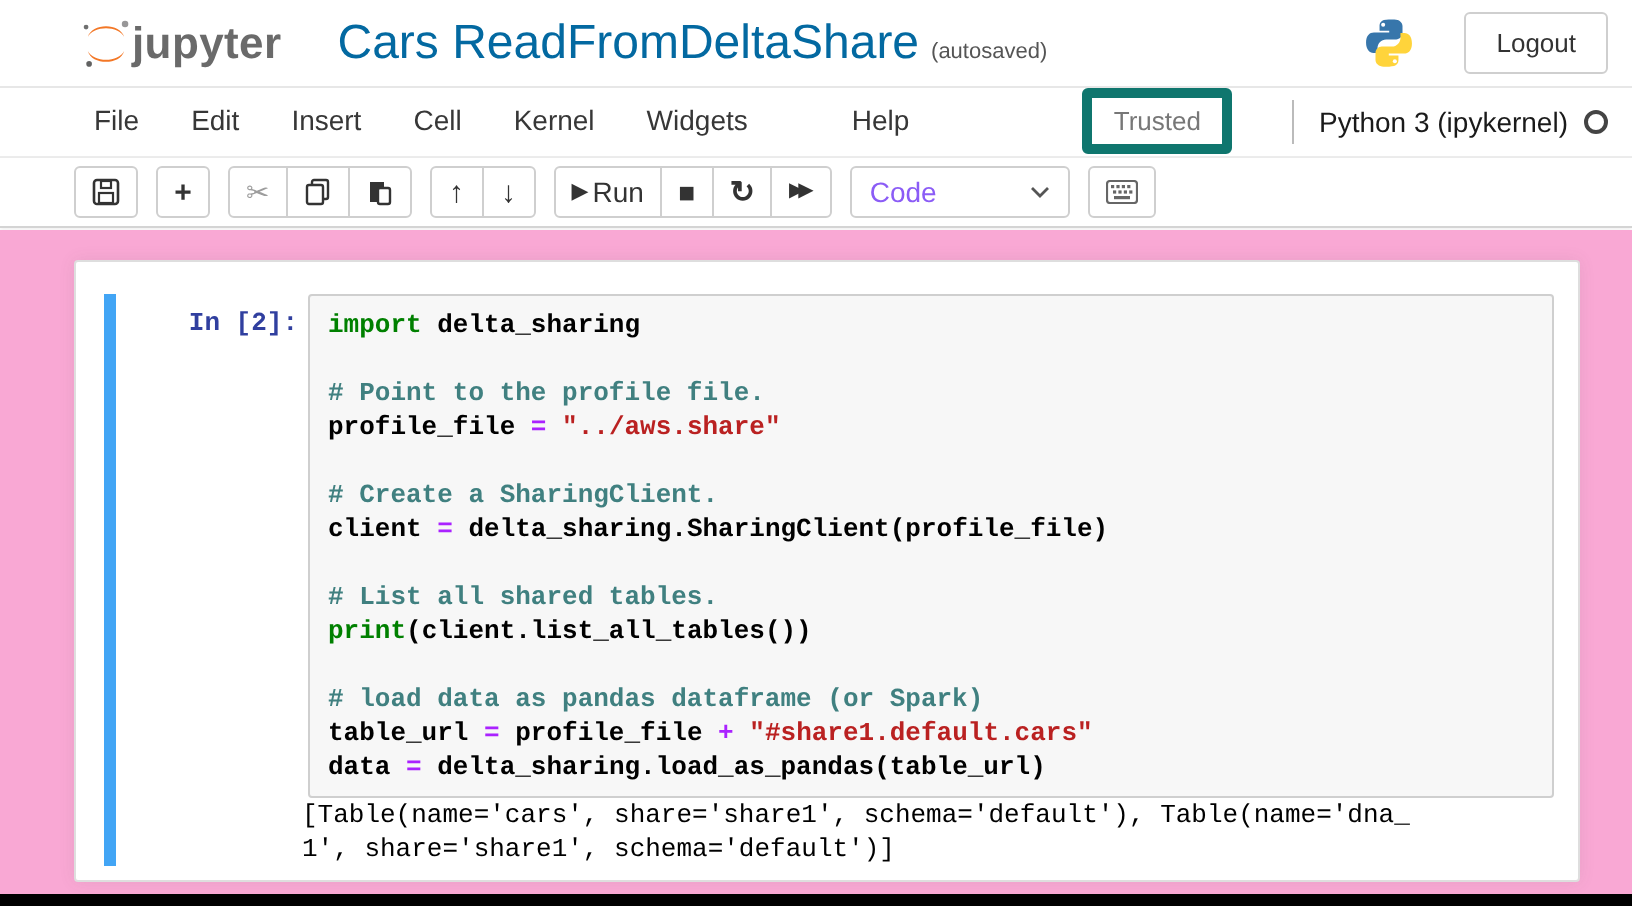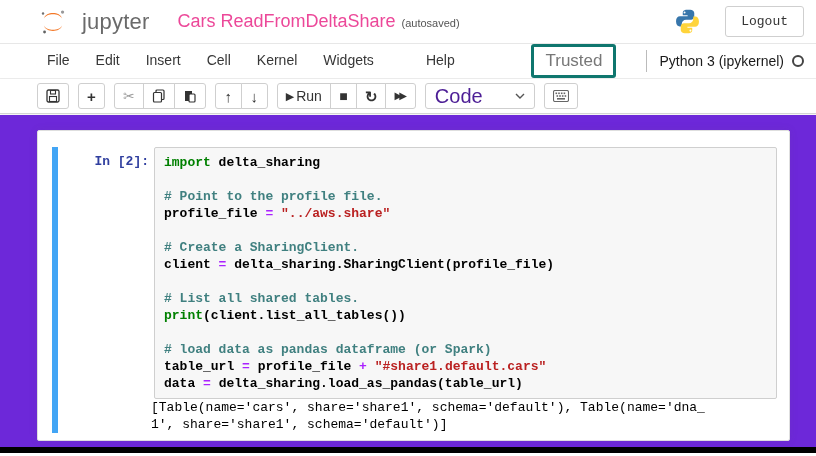--- a/index.html
+++ b/index.html
@@ -10,45 +10,45 @@
     background: #ffffff; position: relative;
   }
   
   .header {
     height: 44px; display: flex; align-items: center;
     padding: 0 12px 0 40px; background: #fff;
     border-bottom: 1px solid #e7e7e7;
   }
   .logo { display: flex; align-items: center; cursor: pointer; }
   .logo-text {
-    font-size: 22px; color: #6a6a6a; margin-left: 16px;
-    letter-spacing: 0.2px; font-weight: 400;
+    font-size: 22px; color: #6a6a6a; margin-left: 0;
+    letter-spacing: 0.2px; font-weight: 700;
   }
   .title-area { margin-left: 28px; display: flex; align-items: baseline; }
-  .nb-title { font-size: 18px; color: #ec4899; font-weight: 500; }
+  .nb-title { font-size: 24px; color: #0369a1; font-weight: 500; }
   .autosave { font-size: 11px; color: #555; margin-left: 6px; }
   .header-right { margin-left: auto; display: flex; align-items: center; gap: 24px; }
   .logout-btn {
     background: #fff; border: 1px solid #cfcfcf; border-radius: 3px;
     padding: 7px 15px; font-size: 13px; color: #333; cursor: pointer;
-    font-family: Liberation Mono, monospace;
+    font-family: Liberation Sans, sans-serif;
   }
   
   .menubar {
     height: 35px; display: flex; align-items: flex-start;
     padding: 0 12px 0 34px; background: #fff;
     font-size: 14px; color: #373737;
     border-bottom: 1px solid #ececec;
   }
   .menu-item { padding: 8px 13px; cursor: pointer; }
   .menu-item-help { margin-left: 26px; }
   .menubar-right { margin-left: auto; display: flex; align-items: center; }
   .trusted-badge {
-    border: 3px solid #0f766e; border-radius: 3px; padding: 4px 11px;
-    font-size: 17px; color: #777; background: #fff;
+    border: 5px solid #0f766e; border-radius: 3px; padding: 4px 11px;
+    font-size: 13px; color: #777; background: #fff;
   }
   .menu-sep { width: 1px; height: 22px; background: #bbb; margin: 0 12px 0 30px; }
   .kernel-name { font-size: 14px; color: #1a1a1a; }
   .kernel-indicator {
     width: 12px; height: 12px; border: 2px solid #444; border-radius: 50%;
     margin-left: 8px; background: #fff;
   }
   
   .toolbar {
     height: 35px; display: flex; align-items: center;
@@ -67,27 +67,27 @@
   .btn-group .tb-btn:last-child { border-radius: 0 3px 3px 0; }
   .btn-group .tb-btn:only-child { border-radius: 3px; }
   .icon-glyph { font-size: 14px; line-height: 1; }
   .icon-bold { font-weight: 700; font-size: 15px; }
   .icon-disabled { color: #9d9d9d; }
   .run-label { margin-left: 2px; font-size: 14px; }
   .ff-glyph { letter-spacing: -3px; font-size: 10px; padding-right: 3px; }
   .celltype-select {
     height: 26px; border: 1px solid #cfcfcf; border-radius: 3px; background: #fff;
     display: flex; align-items: center; justify-content: space-between;
-    width: 110px; padding: 0 9px; font-size: 20px; color: #4c1d95;
+    width: 110px; padding: 0 9px; font-size: 14px; color: #8b5cf6;
     cursor: pointer; margin-right: 9px;
   }
   
   .nb-body {
     position: absolute; top: 115px; left: 0; right: 0; height: 332px;
-    background: #6d28d9;
+    background: #f9a8d4;
   }
   .nb-container {
     position: absolute; left: 37px; top: 15px; width: 753px; height: 311px;
     background: #fff; border: 1px solid #dedede; border-radius: 2px;
     box-shadow: 0 0 8px rgba(87,87,87,0.1); overflow: hidden;
   }
   .cell {
     margin: 16px 12px 0 14px;
     border-left: 6px solid #42A5F5;
     padding-left: 0;

